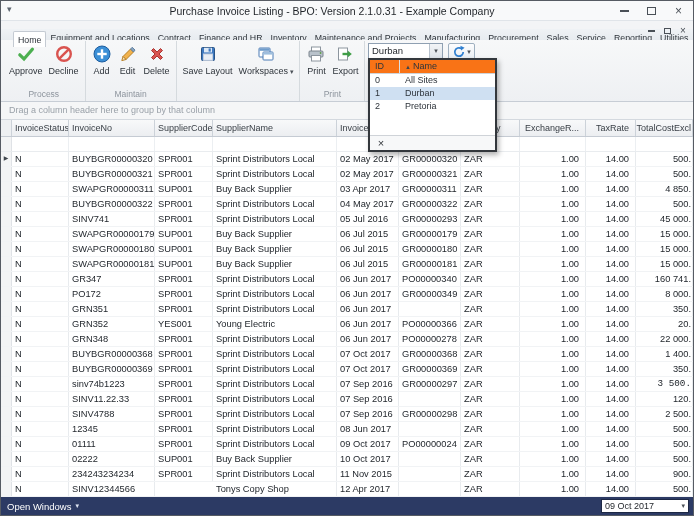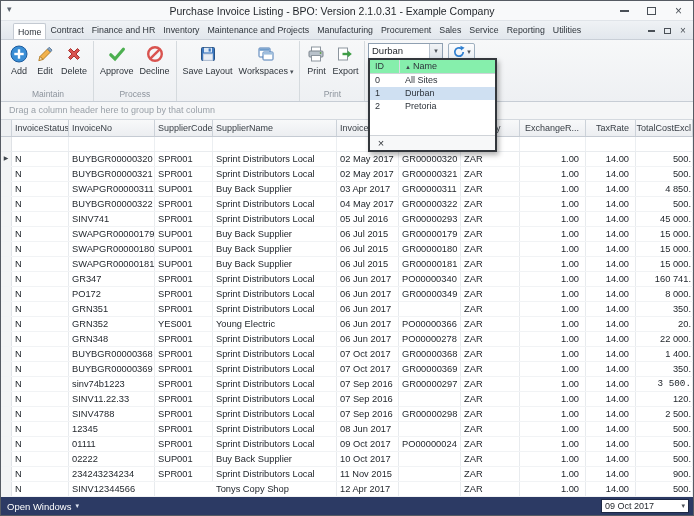--- a/index.html
+++ b/index.html
@@ -14,21 +14,21 @@
   .qat{position:absolute;left:6px;top:3px;font-size:9px;color:#5c6570;cursor:default}
   .title{position:absolute;left:60px;right:90px;top:0;height:20px;line-height:20px;text-align:center;
          font-size:10.5px;color:#1f2328;white-space:nowrap;overflow:hidden}
   .wctrls{position:absolute;right:1px;top:1px;display:flex;z-index:6}
   .wc{width:27px;height:17px;display:flex;align-items:center;justify-content:center;color:#3f454c;font-size:12px}
   .shape-bar{width:9px;height:2px;background:#4a5057}
   .shape-box{width:9px;height:8px;border:1px solid #4a5057}
   .xglyph{font-size:12px;line-height:12px;color:#4a5057}
 
   
-  .tabstrip{position:absolute;left:0;right:0;top:20px;height:19px;
+  .tabstrip{position:absolute;left:0;right:0;top:28px;height:19px;
             background:linear-gradient(#eff2f5,#e2e7ed);border-bottom:1px solid #c9cfd7;
             display:flex;align-items:flex-end;padding:0 46px 0 12px;white-space:nowrap;overflow:hidden}
   .tab{height:17px;line-height:16px;padding:0 4px;font-size:8.8px;color:#2e343b;cursor:default}
   .tab.active{background:#fff;border:1px solid #c4cad2;border-bottom:1px solid #fff;margin-bottom:-1px;
               border-radius:2px 2px 0 0;z-index:2}
   .mdictrls{position:absolute;right:3px;top:23px;display:flex;gap:2px;z-index:3}
   .mc{width:14px;height:13px;display:flex;align-items:center;justify-content:center}
   .mc .shape-bar{width:7px;height:2px}
   .mc .shape-box{width:7px;height:6px}
   .mc .xglyph{font-size:10px}
@@ -53,21 +53,21 @@
   .combo-btn{width:13px;height:14px;border-left:1px solid #b8c2cd;background:linear-gradient(#f2f4f6,#dde3ea);
              display:flex;align-items:center;justify-content:center}
   .refreshbtn{position:absolute;left:447px;top:42px;width:27px;height:17px;border:1px solid #9fb0c0;
               background:linear-gradient(#fdfdfe,#e8edf2);border-radius:2px;display:flex;align-items:center;
               justify-content:center;gap:1px;z-index:20}
 
   
   .popup{position:absolute;left:367px;top:57px;width:129px;height:94px;background:#fff;
          border:2px solid #33373c;box-shadow:2px 3px 5px rgba(0,0,0,.3);z-index:40;
          display:flex;flex-direction:column}
-  .p-header{height:14px;display:flex;background:#86efac;border-bottom:1px solid #cfd3d8;flex:none}
+  .p-header{height:14px;display:flex;background:#f97316;border-bottom:1px solid #cfd3d8;flex:none}
   .p-hcell{font-size:9px;color:#2e343b;line-height:13px;padding-left:5px;border-right:1px solid #dadee2}
   .p-hcell.id{width:30px;flex:none}
   .p-hcell.name{flex:1;border-right:none;display:flex;align-items:center;gap:2px}
   .sorticon{font-size:6px;color:#3f454c;line-height:6px}
   .p-rows{flex:none}
   .p-row{height:13px;display:flex;font-size:9px;color:#2e343b;cursor:default}
   .p-row.selected{background:#cfe0f2}
   .p-cell{line-height:13px;padding-left:5px;white-space:nowrap;overflow:hidden}
   .p-cell.id{width:30px;flex:none}
   .p-cell.name{flex:1}
@@ -122,20 +122,21 @@
         </span>
       <span class="wc">
           <span class="xglyph">×</span>
         </span>
     </div>
   </div>
 
   <div class="tabstrip">
     <div style="display:flex;align-items:flex-end">
         <div class="tab active">Home</div>
+        <div class="tab">Equipment and Locations</div>
         <div class="tab">Contract</div>
         <div class="tab">Finance and HR</div>
         <div class="tab">Inventory</div>
         <div class="tab">Maintenance and Projects</div>
         <div class="tab">Manufacturing</div>
         <div class="tab">Procurement</div>
         <div class="tab">Sales</div>
         <div class="tab">Service</div>
         <div class="tab">Reporting</div>
         <div class="tab">Utilities</div>
@@ -153,20 +154,42 @@
       </span>
   </div>
 
   <div class="ribbon">
     <div style="display:flex">
         <div class="rgroup">
           <div class="rbuttons">
             <div class="rbtn">
               <span class="ricon">
                 <svg width="20" height="20" viewBox="0 0 20 20">
+                  <path d="M3.8 10.8 L8 15 L16.4 5.2" fill="none" stroke="#4caf50" stroke-width="3.2" stroke-linecap="round"></path>
+                </svg>
+              </span>
+              <span class="rlabel">Approve</span>
+            </div>
+            <div class="rbtn">
+              <span class="ricon">
+                <svg width="20" height="20" viewBox="0 0 20 20">
+                  <circle cx="10" cy="10" r="6.8" fill="none" stroke="#d9534f" stroke-width="2.4"></circle>
+                  <line x1="5.6" y1="14.4" x2="14.4" y2="5.6" stroke="#d9534f" stroke-width="2.4"></line>
+                </svg>
+              </span>
+              <span class="rlabel">Decline</span>
+            </div>
+          </div>
+          <div class="rcaption">Process</div>
+        </div>
+        <div class="rgroup">
+          <div class="rbuttons">
+            <div class="rbtn">
+              <span class="ricon">
+                <svg width="20" height="20" viewBox="0 0 20 20">
                   <circle cx="10" cy="10" r="8" fill="#3b8fd6" stroke="#1d5c9e"></circle>
                   <rect x="8.8" y="5.3" width="2.4" height="9.4" fill="#fff"></rect>
                   <rect x="5.3" y="8.8" width="9.4" height="2.4" fill="#fff"></rect>
                 </svg>
               </span>
               <span class="rlabel">Add</span>
             </div>
             <div class="rbtn">
               <span class="ricon">
                 <svg width="20" height="20" viewBox="0 0 20 20">
@@ -180,42 +203,20 @@
             <div class="rbtn">
               <span class="ricon">
                 <svg width="20" height="20" viewBox="0 0 20 20">
                   <path d="M4.5 6.5 L6.5 4.5 L10 8 L13.5 4.5 L15.5 6.5 L12 10 L15.5 13.5 L13.5 15.5 L10 12 L6.5 15.5 L4.5 13.5 L8 10 Z" fill="#d9534f" stroke="#a93532"></path>
                 </svg>
               </span>
               <span class="rlabel">Delete</span>
             </div>
           </div>
           <div class="rcaption">Maintain</div>
-        </div>
-        <div class="rgroup">
-          <div class="rbuttons">
-            <div class="rbtn">
-              <span class="ricon">
-                <svg width="20" height="20" viewBox="0 0 20 20">
-                  <path d="M3.8 10.8 L8 15 L16.4 5.2" fill="none" stroke="#4caf50" stroke-width="3.2" stroke-linecap="round"></path>
-                </svg>
-              </span>
-              <span class="rlabel">Approve</span>
-            </div>
-            <div class="rbtn">
-              <span class="ricon">
-                <svg width="20" height="20" viewBox="0 0 20 20">
-                  <circle cx="10" cy="10" r="6.8" fill="none" stroke="#d9534f" stroke-width="2.4"></circle>
-                  <line x1="5.6" y1="14.4" x2="14.4" y2="5.6" stroke="#d9534f" stroke-width="2.4"></line>
-                </svg>
-              </span>
-              <span class="rlabel">Decline</span>
-            </div>
-          </div>
-          <div class="rcaption">Process</div>
         </div>
         <div class="rgroup">
           <div class="rbuttons">
             <div class="rbtn">
               <span class="ricon">
                 <svg width="20" height="20" viewBox="0 0 20 20">
                   <rect x="3.5" y="3.5" width="13" height="13" rx="1" fill="#3f79c0" stroke="#2a5486"></rect>
                   <rect x="6" y="3.8" width="8" height="4.6" fill="#dce8f5"></rect>
                   <rect x="10.6" y="4.4" width="2.2" height="3.2" fill="#3f79c0"></rect>
                   <rect x="5.5" y="10" width="9" height="6.3" fill="#e9eef5" stroke="#c3cede"></rect>

